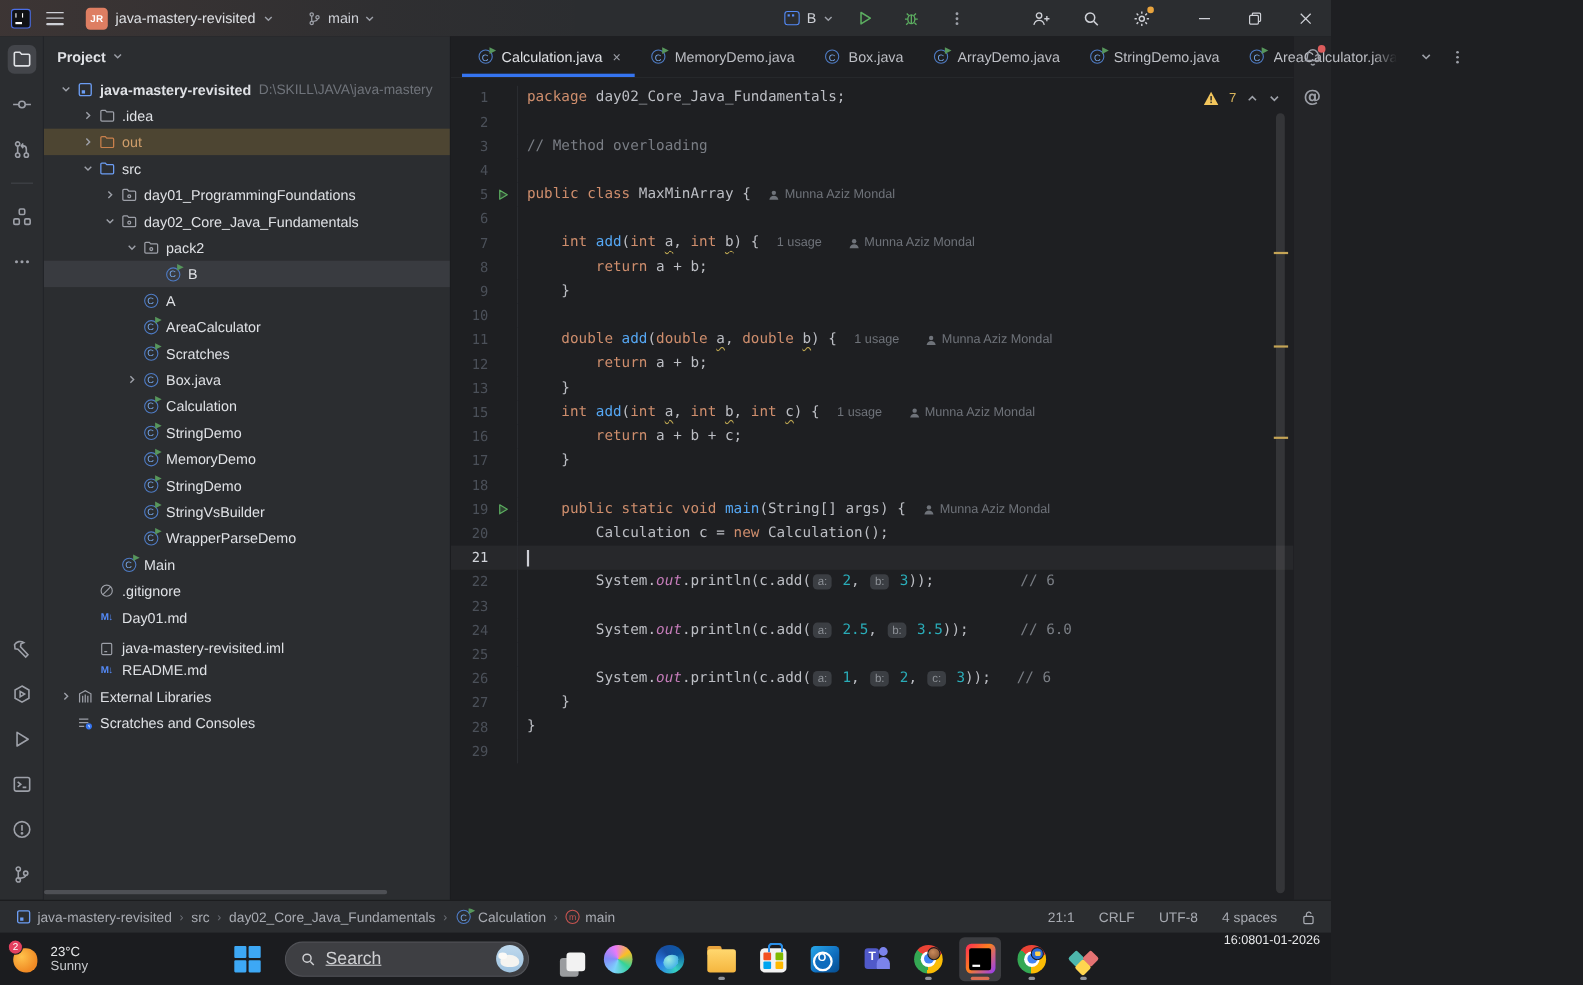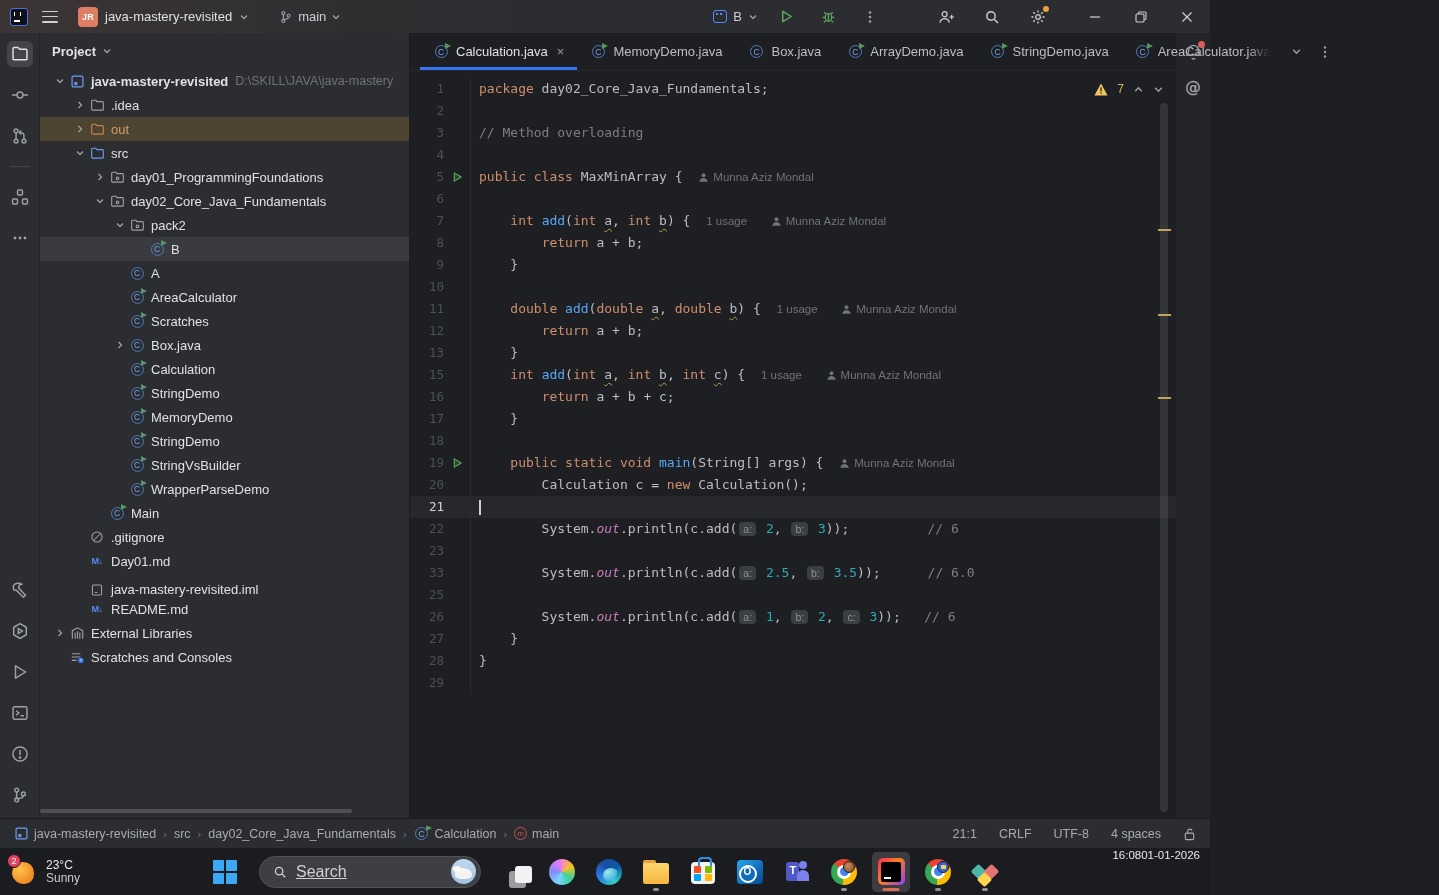--- a/index.html
+++ b/index.html
@@ -856,21 +856,21 @@
               <span class="ln">22</span>
               <span class="runslot"></span>
               <span class="ct"><span class="tok-tx">        System.</span><span class="tok-field">out</span><span class="tok-tx">.println(c.add(</span><span class="hint-badge">a:</span><span> </span><span class="tok-num">2</span><span class="tok-tx">, </span><span class="hint-badge">b:</span><span> </span><span class="tok-num">3</span><span class="tok-tx">));          </span><span class="tok-cm">// 6</span></span>
             </div>
             <div class="cline">
               <span class="ln">23</span>
               <span class="runslot"></span>
               <span class="ct"></span>
             </div>
             <div class="cline">
-              <span class="ln">33</span>
+              <span class="ln">24</span>
               <span class="runslot"></span>
               <span class="ct"><span class="tok-tx">        System.</span><span class="tok-field">out</span><span class="tok-tx">.println(c.add(</span><span class="hint-badge">a:</span><span> </span><span class="tok-num">2.5</span><span class="tok-tx">, </span><span class="hint-badge">b:</span><span> </span><span class="tok-num">3.5</span><span class="tok-tx">));      </span><span class="tok-cm">// 6.0</span></span>
             </div>
             <div class="cline">
               <span class="ln">25</span>
               <span class="runslot"></span>
               <span class="ct"></span>
             </div>
             <div class="cline">
               <span class="ln">26</span>

